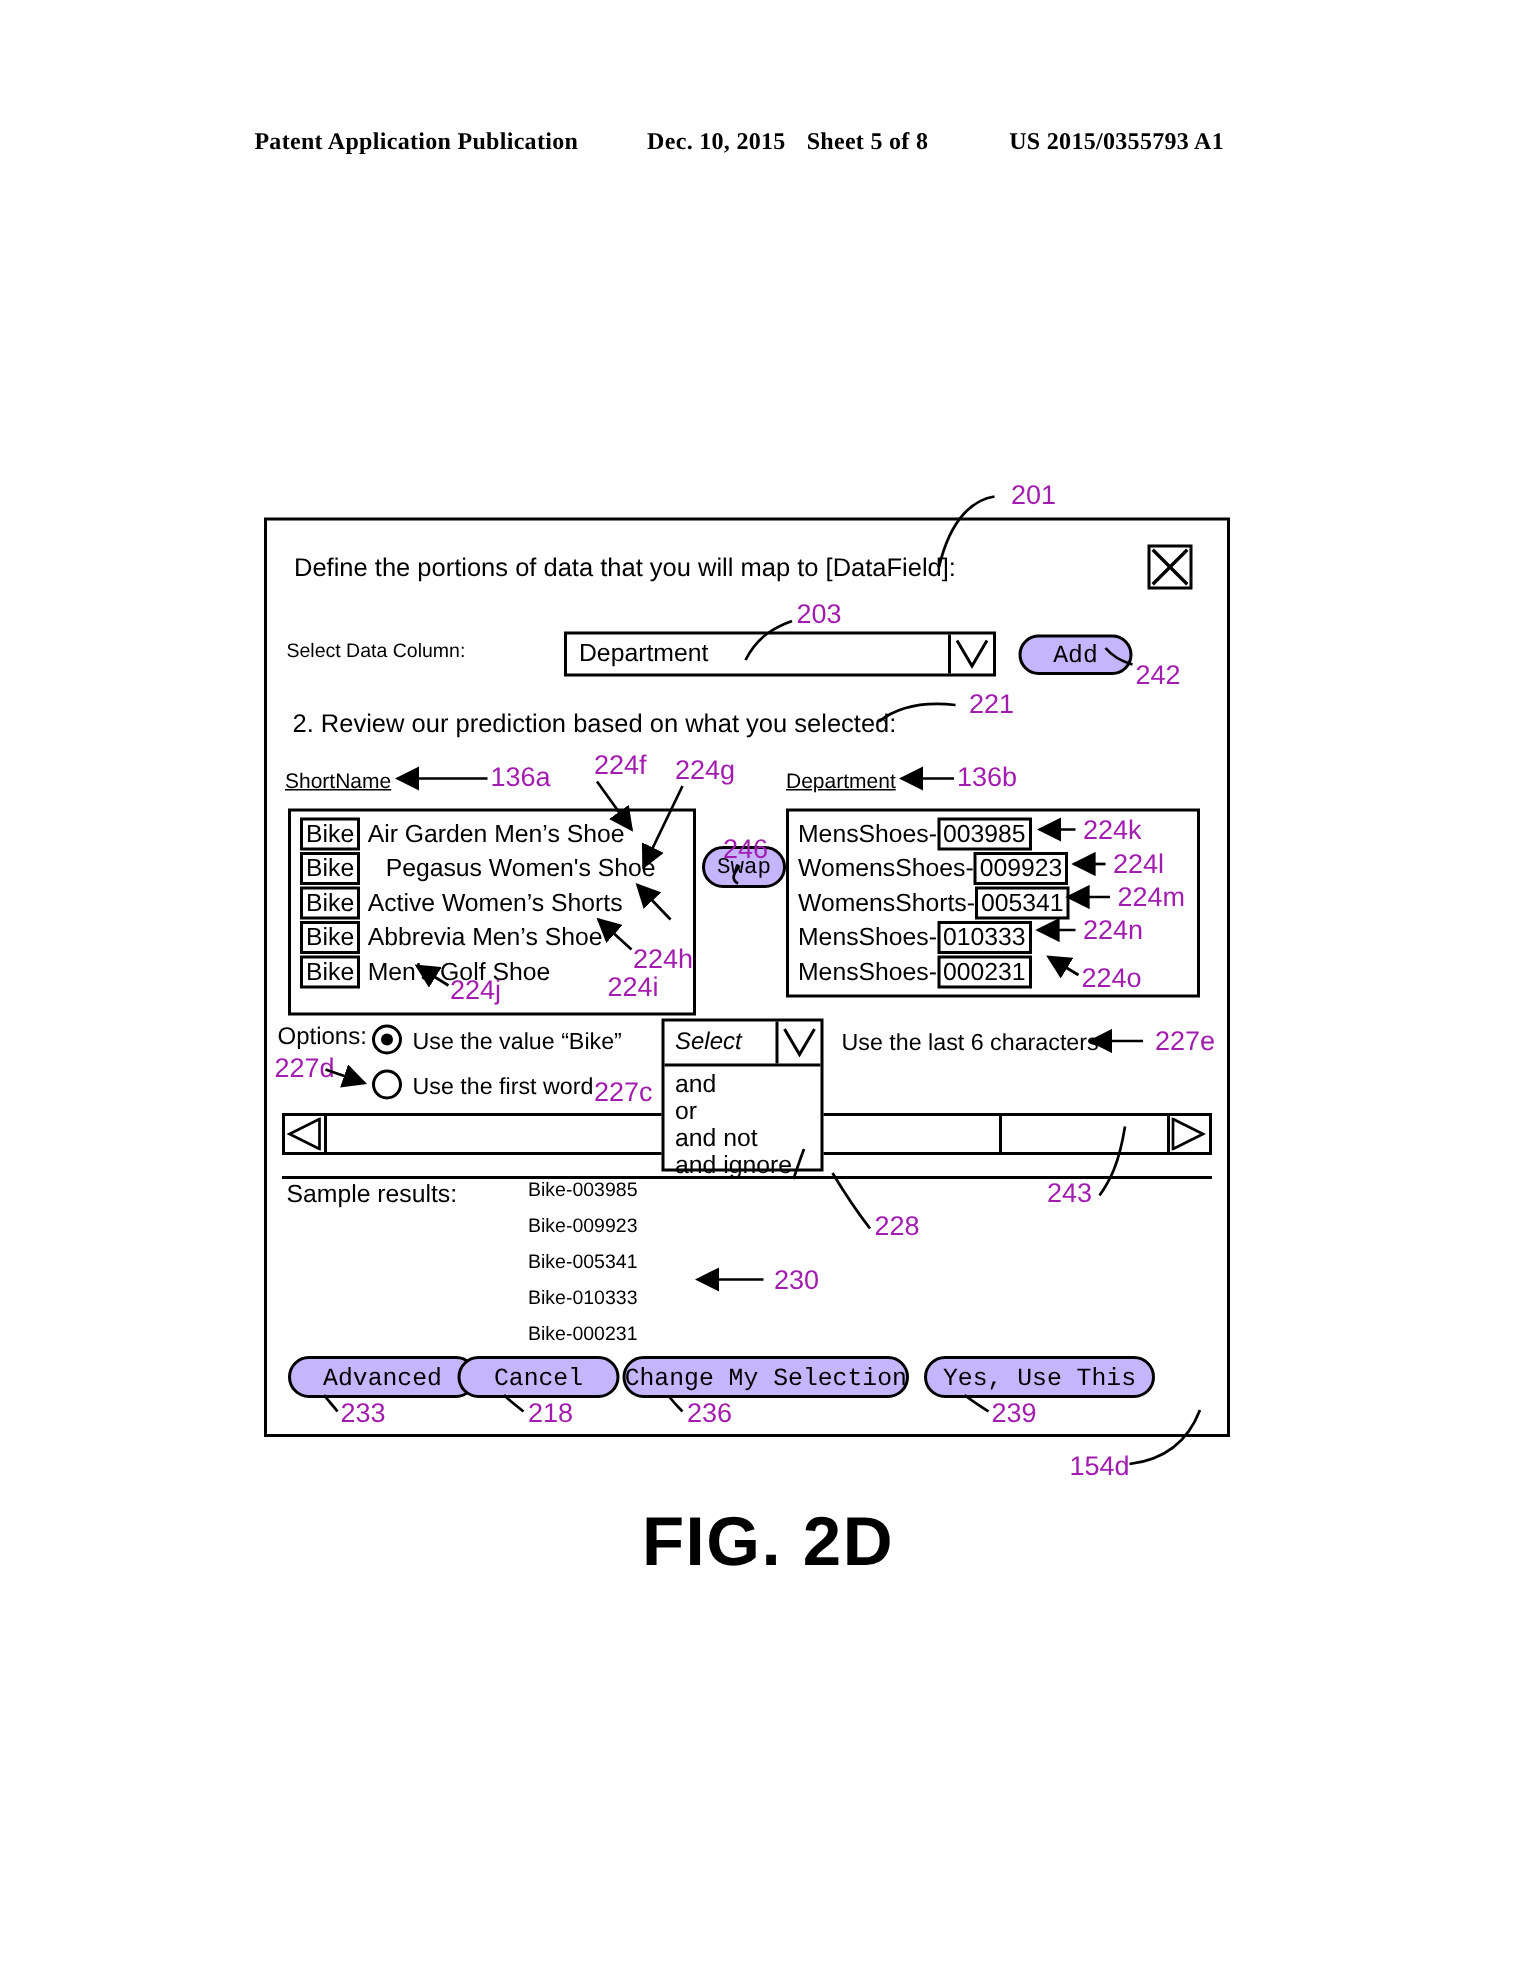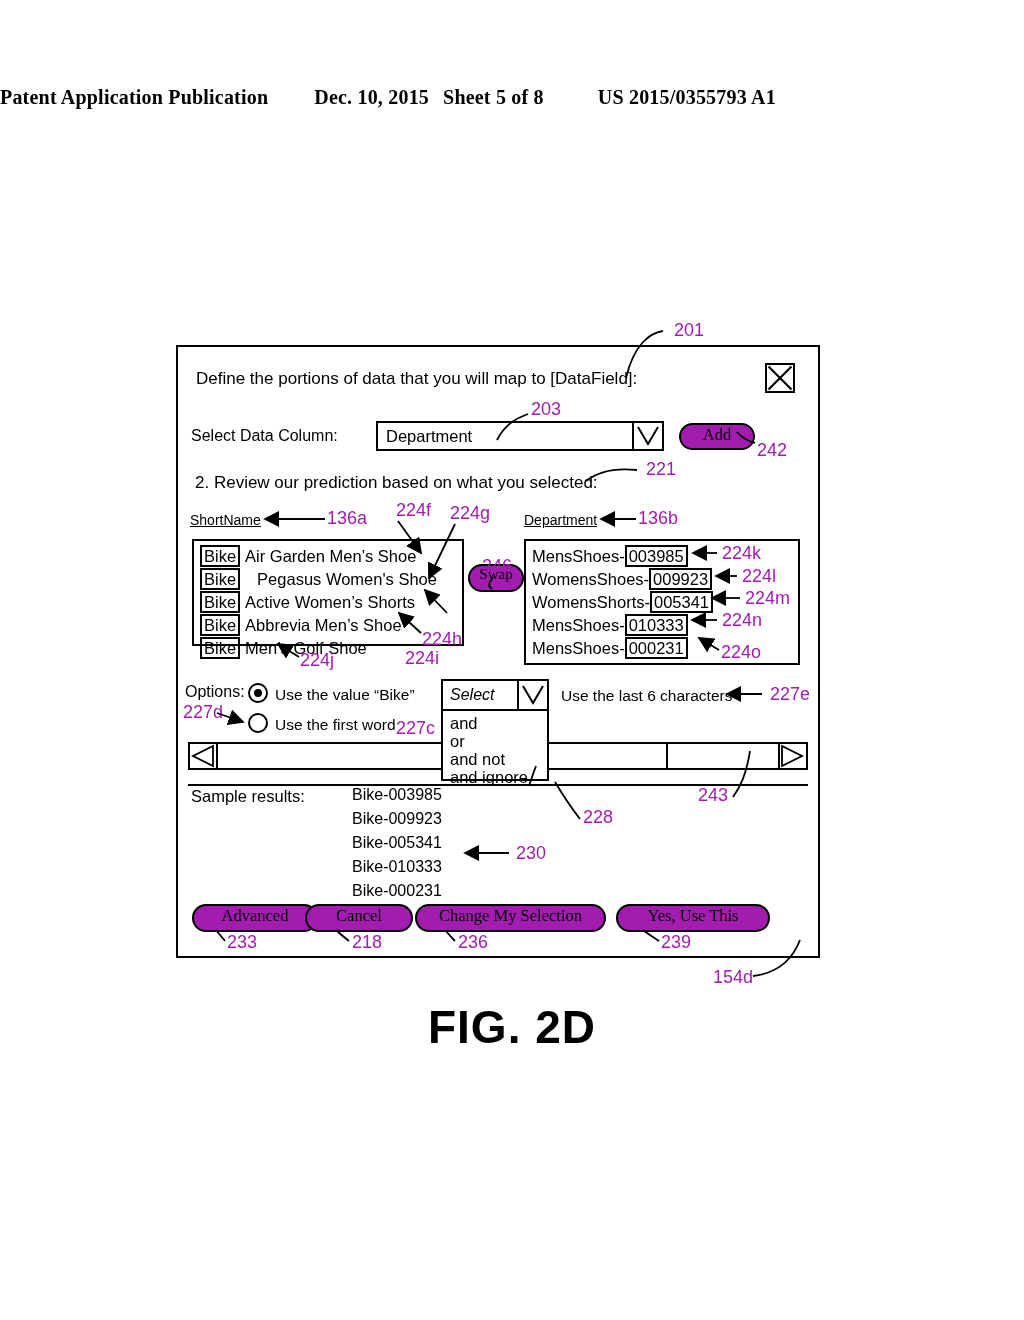--- a/index.html
+++ b/index.html
@@ -14,45 +14,45 @@
     position: relative;
     font-family: "Liberation Sans", sans-serif;
     color: #000000;
     overflow: hidden;
   }
   .abs { position: absolute; }
 
   
   #pub-header {
     top: 86px; left: 0; width: 816px;
-    text-align: left;
+    text-align: right;
     font-family: "Liberation Serif", serif;
     font-weight: bold;
-    font-size: 20px;
+    font-size: 16px;
     letter-spacing: 0.2px;
     white-space: nowrap;
   }
   #pub-header .seg { display: inline-block; vertical-align: baseline; }
   #pub-header .gap-a { width: 46px; display: inline-block; }
   #pub-header .gap-b { width: 14px; display: inline-block; }
   #pub-header .gap-c { width: 54px; display: inline-block; }
 
   
   #dialog {
     left: 176px; top: 345px;
     width: 644px; height: 613px;
     border: 2px solid #000;
     box-sizing: border-box;
     background: #fff;
   }
 
   
   .t {
     font-family: "Liberation Sans", sans-serif;
-    font-size: 16px;
+    font-size: 13px;
     line-height: 1.15;
     white-space: nowrap;
     color: #000;
   }
   .t-sm { font-size: 14px; text-decoration: underline; }
   .t-ref {
     font-family: "Liberation Sans", sans-serif;
     font-size: 18px;
     white-space: nowrap;
     color: #a21caf;
@@ -83,24 +83,25 @@
     left: 50%; top: 50%;
     transform: translate(-50%, -50%);
     width: 0; height: 0;
   }
   .caret-v svg { display: block; }
 
   .pill {
     border: 2px solid #000;
     border-radius: 999px;
     box-sizing: border-box;
-    background: #a21caf;
+    background: #c4b5fd;
     display: flex;
+    align-items: center;
     justify-content: center;
-    font-family: Liberation Serif, serif;
+    font-family: Liberation Mono, monospace;
     font-size: 16.5px;
     white-space: nowrap;
     color: #000;
   }
 
   .listbox {
     border: 2px solid #000;
     box-sizing: border-box;
     background: #fff;
   }
@@ -246,21 +247,21 @@
 
 <div class="abs pill" style="left:679px; top:423px; width:76px; height:27px;">
   <span>Add</span>
 </div>
 
 <div class="abs t" style="left:195px; top:473px; font-size:17px;">2. Review our prediction based on what you selected:</div>
 
 <div class="abs t t-sm" style="left:190px; top:512px;">ShortName</div>
 <div class="abs t t-sm" style="left:524px; top:512px;">Department</div>
 
-<div class="abs listbox" style="left:192px; top:539px; width:272px; height:107px;">
+<div class="abs listbox" style="left:192px; top:539px; width:272px; height:138px;">
   <div class="list-row" style="top:4px;">
     <span class="tok">Bike</span>
     <span style="margin-left:5px;">Air Garden Men’s Shoe</span>
   </div>
   <div class="list-row" style="top:27px;">
     <span class="tok">Bike</span>
     <span style="margin-left:17px;">Pegasus Women's Shoe</span>
   </div>
   <div class="list-row" style="top:50px;">
     <span class="tok">Bike</span>

